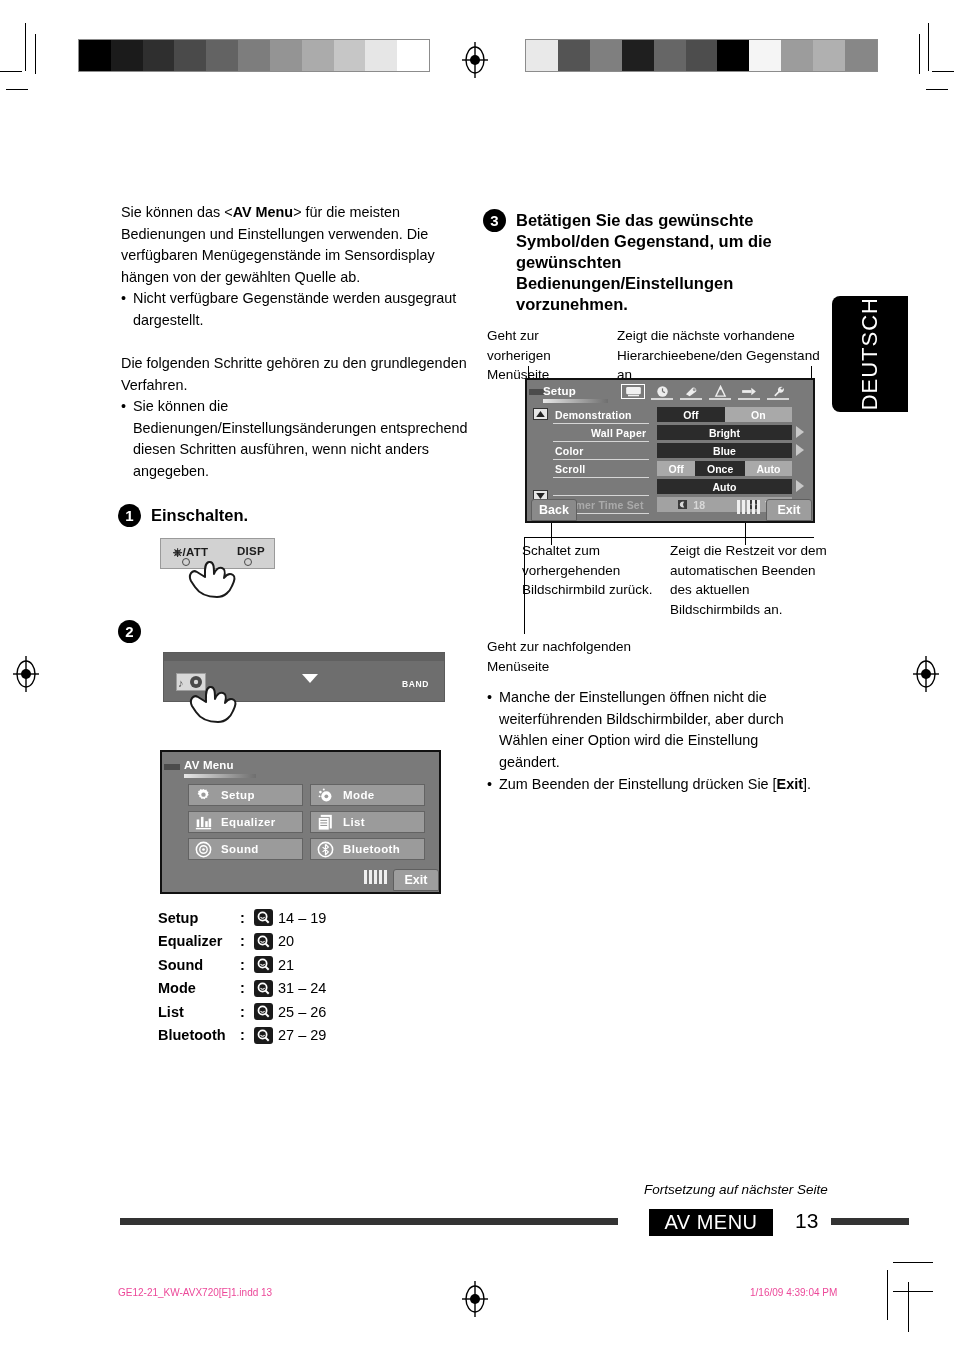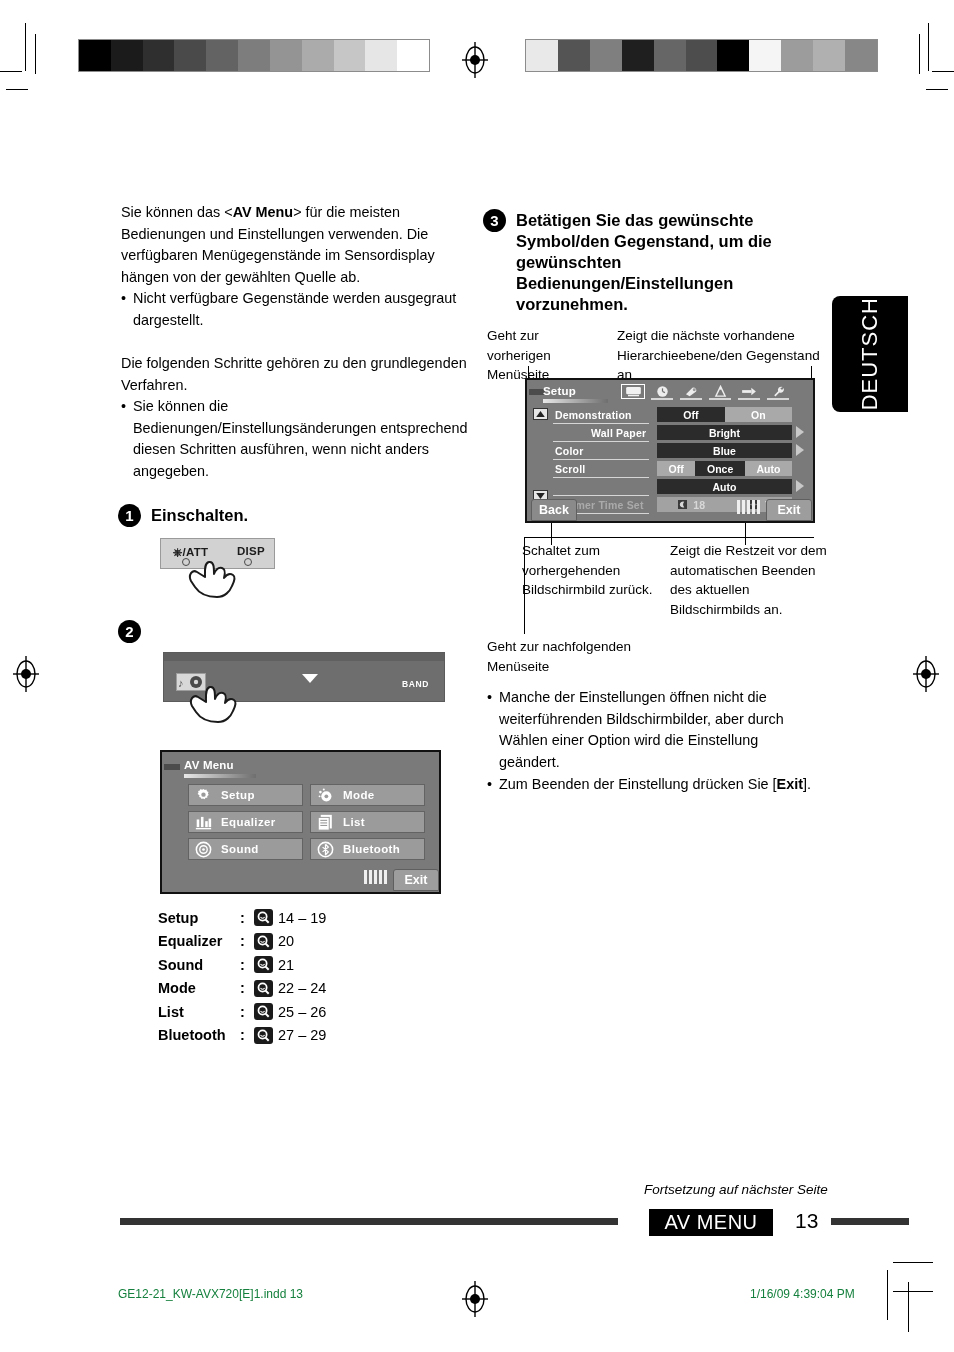--- a/index.html
+++ b/index.html
@@ -329,22 +329,22 @@
     position: absolute;
     font-size: 21px;
   }
   .cont-note {
     position: absolute;
     font-style: italic;
     font-size: 13.5px;
   }
   .colophon {
     position: absolute;
-    font-size: 12px;
-    color: #15803d;
+    font-size: 10px;
+    color: #ec4899;
   }
 </style>
 </head>
 <body>
 
 <div id="page">
 
   <div class="crop-v" style="left:25px;  top:23px;  height:48px;"></div>
   <div class="crop-h" style="left:0px;   top:71px;  width:22px;"></div>
   <div class="crop-h" style="left:6px;   top:89px;  width:22px;"></div>
@@ -598,21 +598,21 @@
     <div class="refrow">
       <span class="rname">Mode</span>
       <span class="rcolon">:</span>
       <span class="ricon">
         <svg width="13" height="13" viewBox="0 0 14 14">
             <circle cx="6" cy="6" r="4.4" fill="none" stroke="#fff" stroke-width="1.9"></circle>
             <line x1="9" y1="9" x2="12.6" y2="12.6" stroke="#fff" stroke-width="2.2"></line>
             <path d="M3.8 6.6 q2.2 2.2 4.4 0" fill="none" stroke="#fff" stroke-width="1.1"></path>
           </svg>
       </span>
-      <span class="rpages">22 – 24</span>
+      <span class="rpages">31 – 24</span>
     </div>
     <div class="refrow">
       <span class="rname">List</span>
       <span class="rcolon">:</span>
       <span class="ricon">
         <svg width="13" height="13" viewBox="0 0 14 14">
             <circle cx="6" cy="6" r="4.4" fill="none" stroke="#fff" stroke-width="1.9"></circle>
             <line x1="9" y1="9" x2="12.6" y2="12.6" stroke="#fff" stroke-width="2.2"></line>
             <path d="M3.8 6.6 q2.2 2.2 4.4 0" fill="none" stroke="#fff" stroke-width="1.1"></path>
           </svg>

